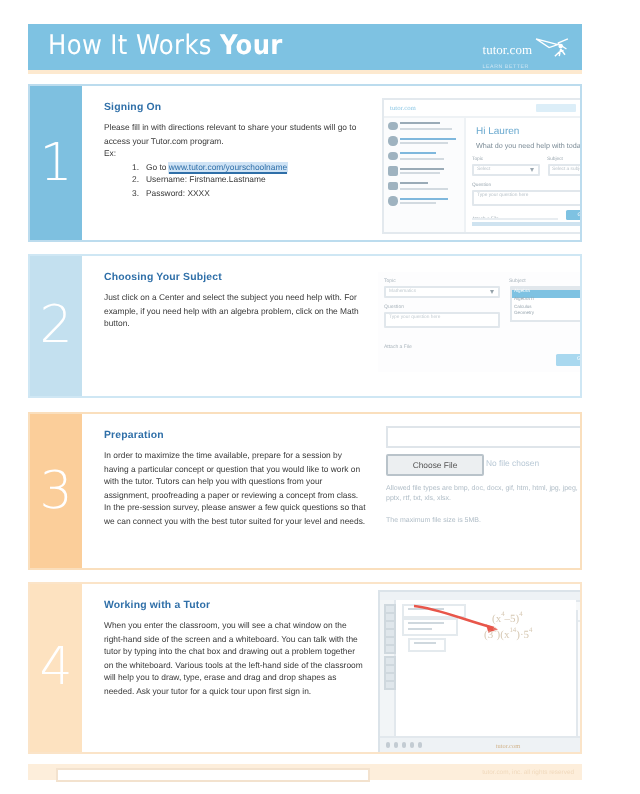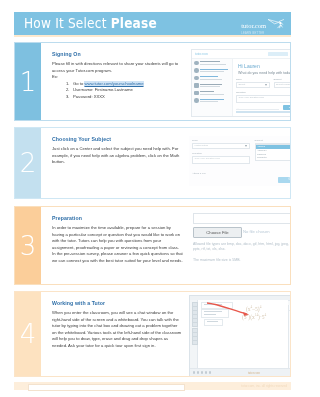--- a/index.html
+++ b/index.html
@@ -172,21 +172,21 @@
     position:absolute;right:4px;top:1.6px;font-size:3.2px;color:#f0d9bc;
   }
 </style>
 </head>
 <body>
 
 <div class="page">
 
   <div class="header">
     <div class="header-title">
-      <span class="light">How It Select </span><span class="bold">Please</span>
+      <span class="light">How It Works </span><span class="bold">Your</span>
     </div>
     <div class="logo">
       <div>
         <span class="logo-text">tutor.com</span>
         <span class="logo-sub">LEARN BETTER</span>
       </div>
       <svg class="logo-mark" viewBox="0 0 24 18">
         <path d="M1 2 L16 6 L10 8 Z" fill="none" stroke="#ffffff" stroke-width="0.9"></path>
         <path d="M16 5 L23 2 M16 5 L22 9" stroke="#ffffff" stroke-width="0.9" fill="none"></path>
         <circle cx="18" cy="7" r="1.6" fill="#ffffff"></circle>

